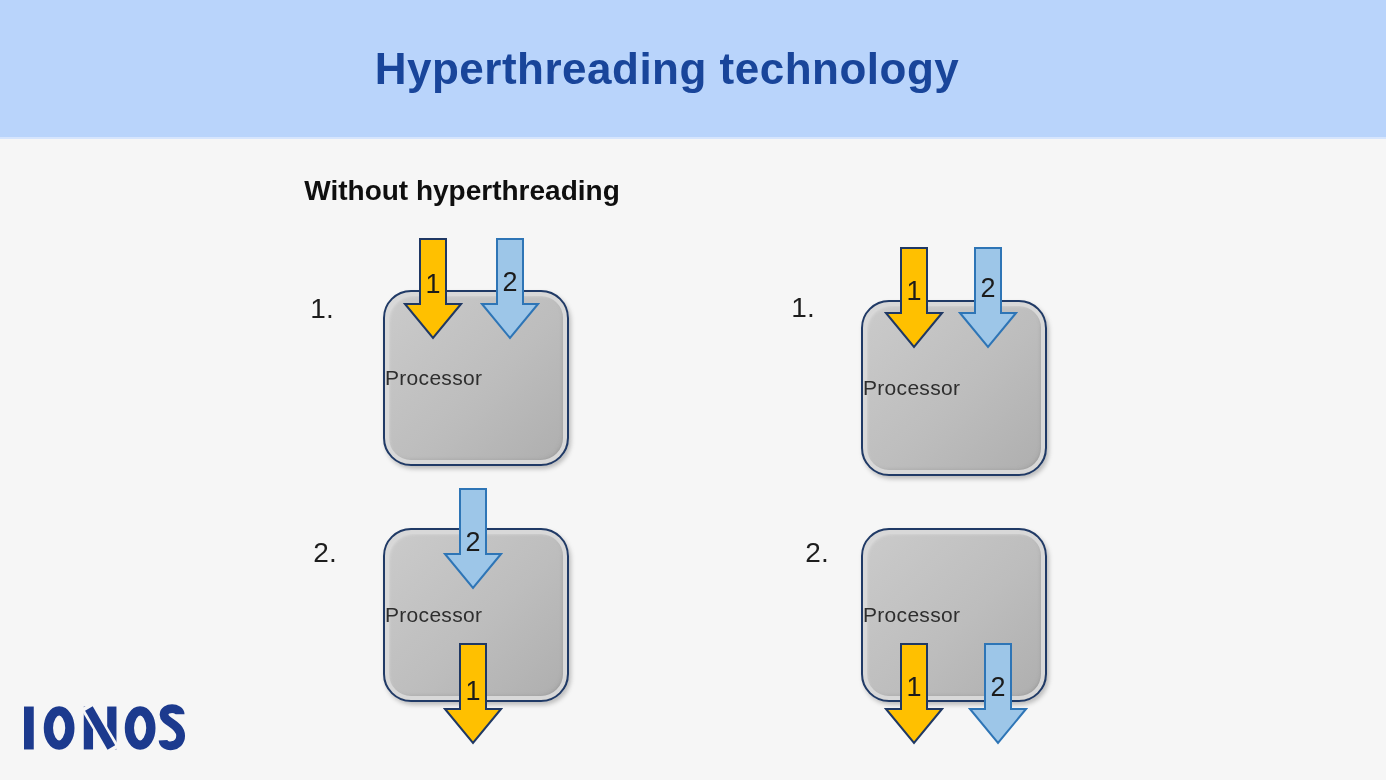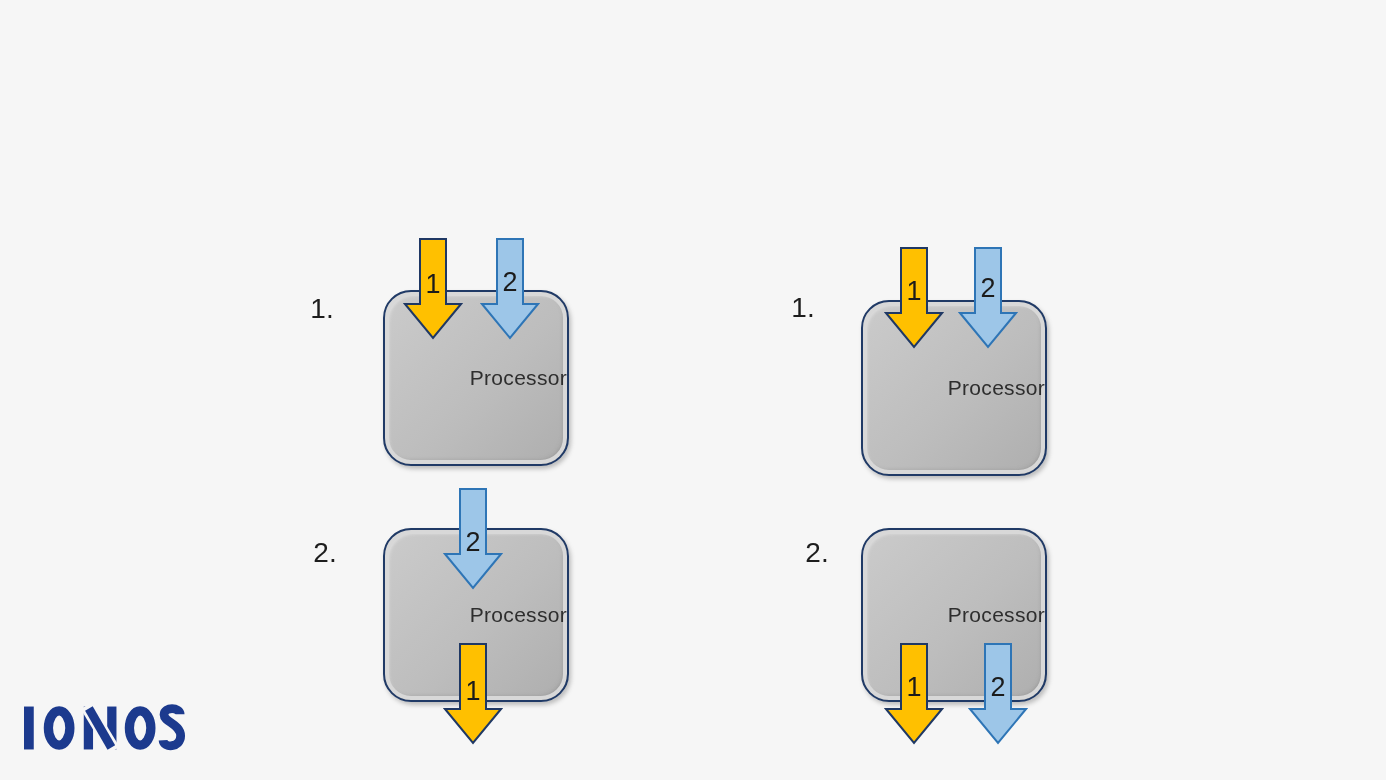--- a/index.html
+++ b/index.html
@@ -63,21 +63,21 @@
     border: 2px solid #203a66;
     border-radius: 28px;
     background: linear-gradient(135deg, #cbcbcb 0%, #bdbdbd 55%, #aeaeae 100%);
     box-shadow:
       inset 0 0 0 4px #d8d8d8,
       inset 3px 3px 4px rgba(240,240,240,0.8),
       inset -3px -3px 4px rgba(125,125,125,0.55),
       2px 3px 4px rgba(105,105,105,0.4);
     display: flex;
     align-items: center;
-    justify-content: flex-end;
+    justify-content: flex-start;
     z-index: 1;
   }
   .processor-label {
     font-size: 21px;
     color: #2e2e2e;
     letter-spacing: 0.3px;
   }
 
   
   .arrow {
@@ -104,21 +104,25 @@
   }
   .logo svg { display: block; }
   .logo .stroke { stroke: #1c3a8e; fill: none; }
   .logo .bg-stroke { stroke: #f6f6f6; fill: none; }
 </style>
 </head>
 <body>
 
 <div class="stage">
 
+  <header class="band">
+    <h1>Hyperthreading technology</h1>
+  </header>
 
+  <h2 class="col-heading" style="left:462px; top:191px">Without hyperthreading</h2>
 
   <span class="idx" style="left:322px; top:309px">1.</span>
   <div class="processor" style="left:383px; top:290px">
     <span class="processor-label">Processor</span>
   </div>
   <svg class="arrow orange" style="left:403px; top:238px" viewBox="0 0 60 102">
     <path d="M17 1 L43 1 L43 66 L58 66 L30 100 L2 66 L17 66 Z"></path>
     </svg>
   <span class="arrow-num" style="left:433px; top:284px">1</span>
   <svg class="arrow blue" style="left:480px; top:238px" viewBox="0 0 60 102">

